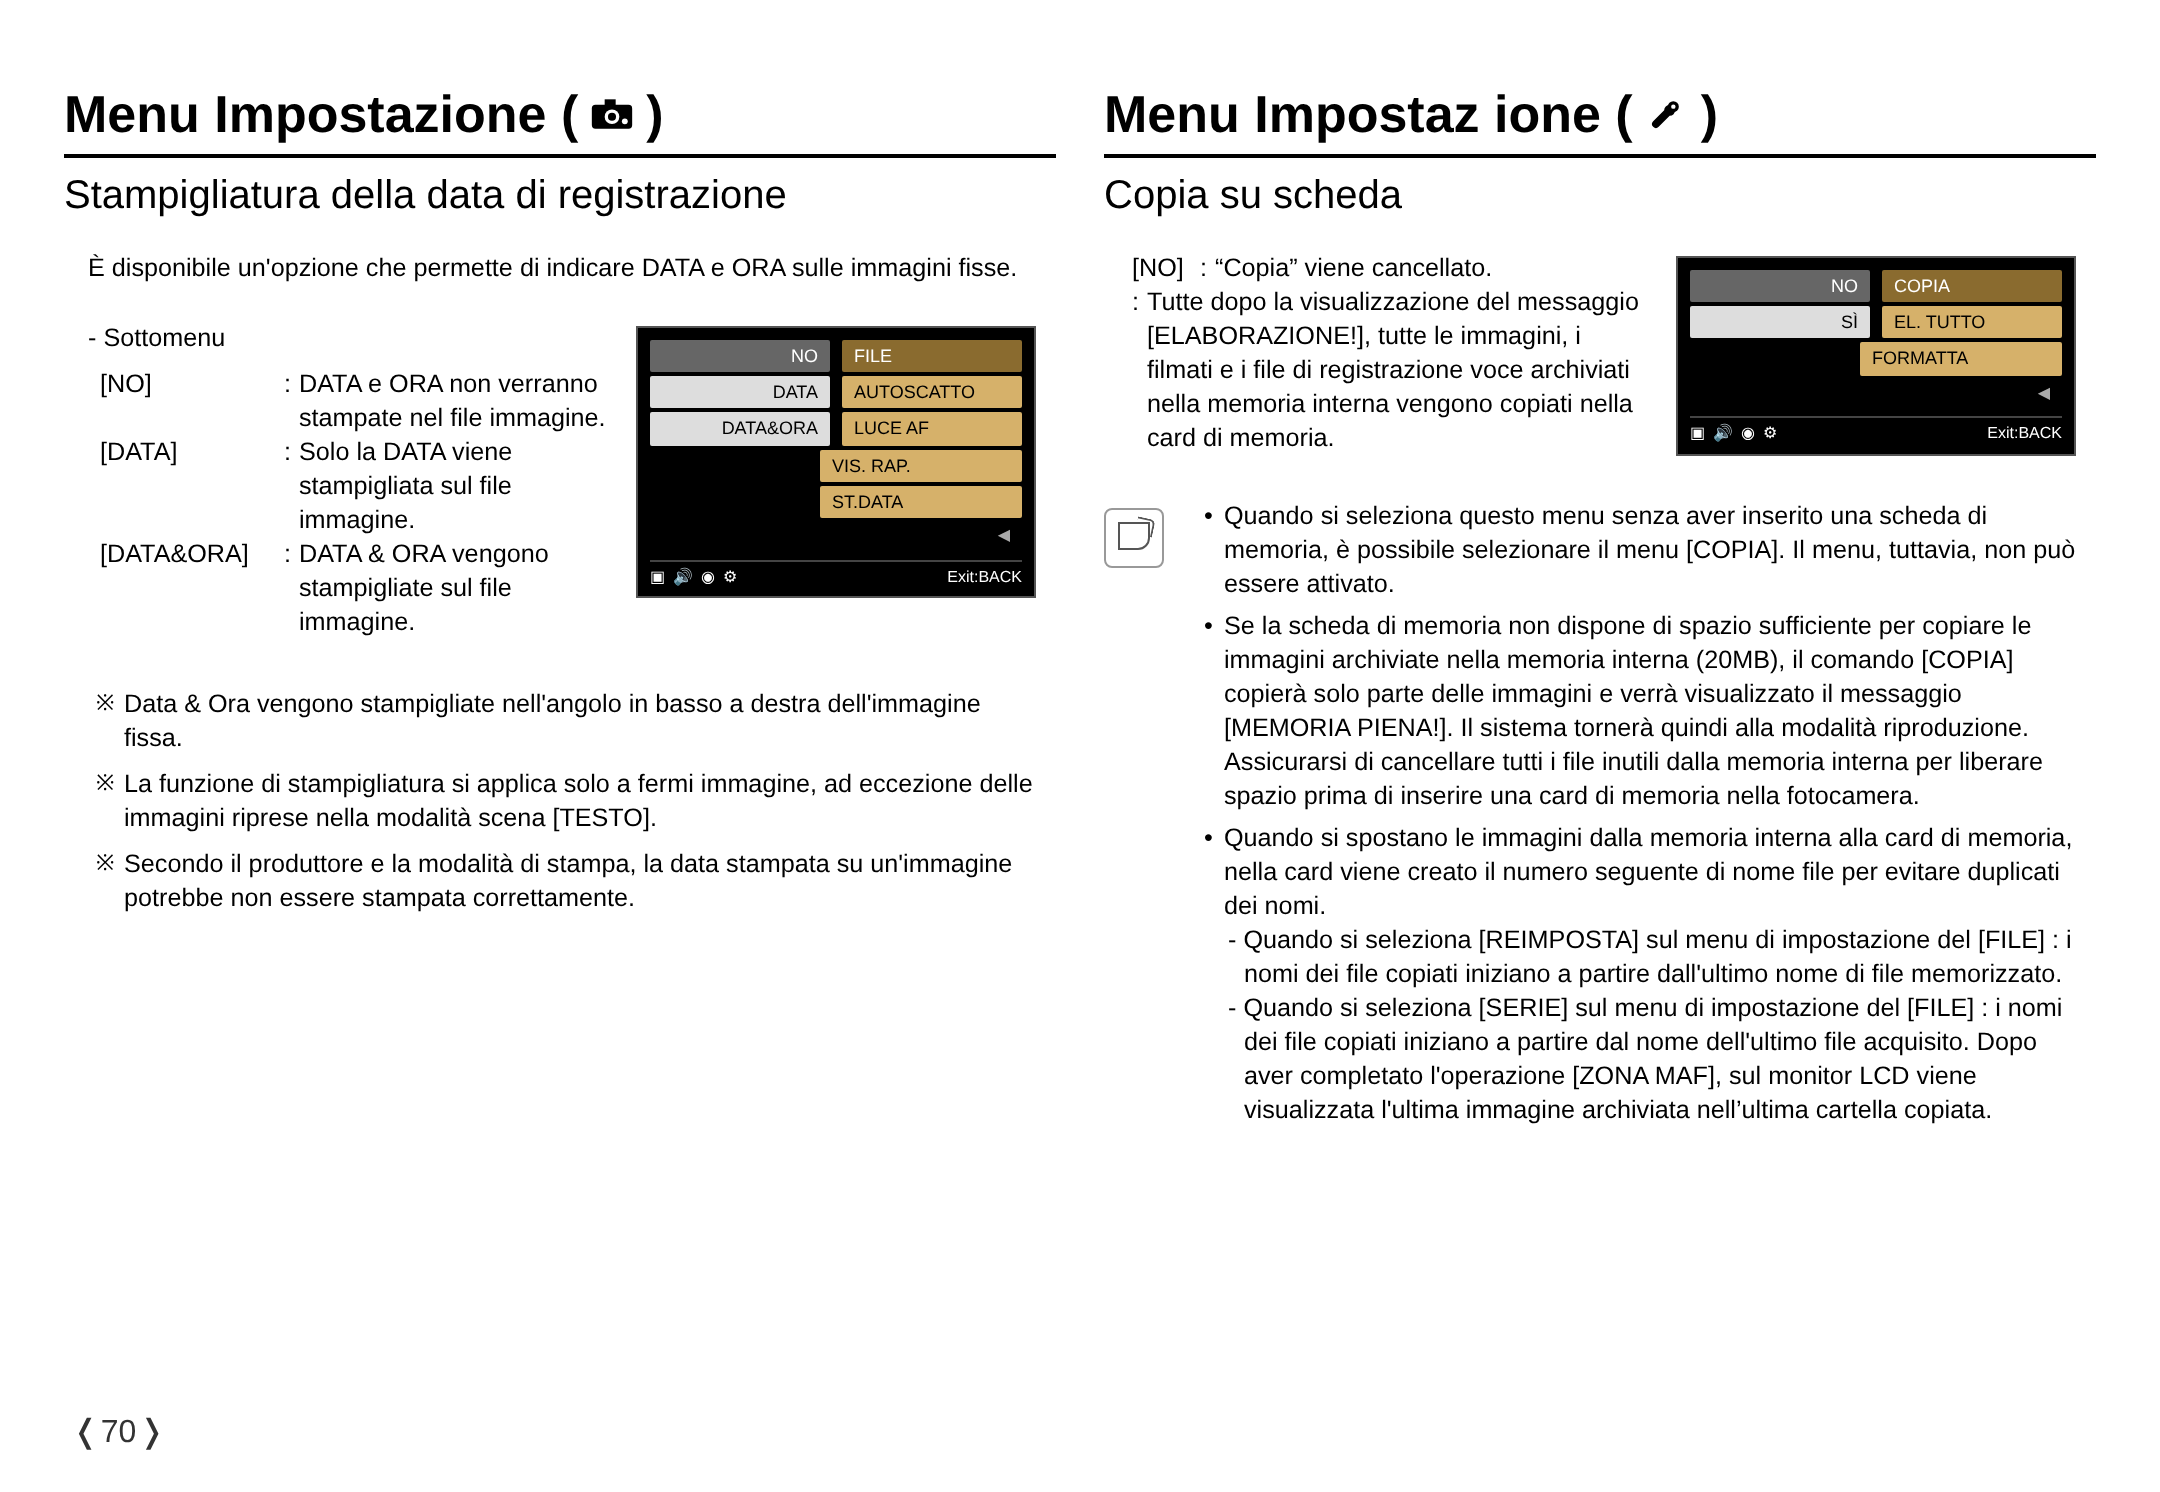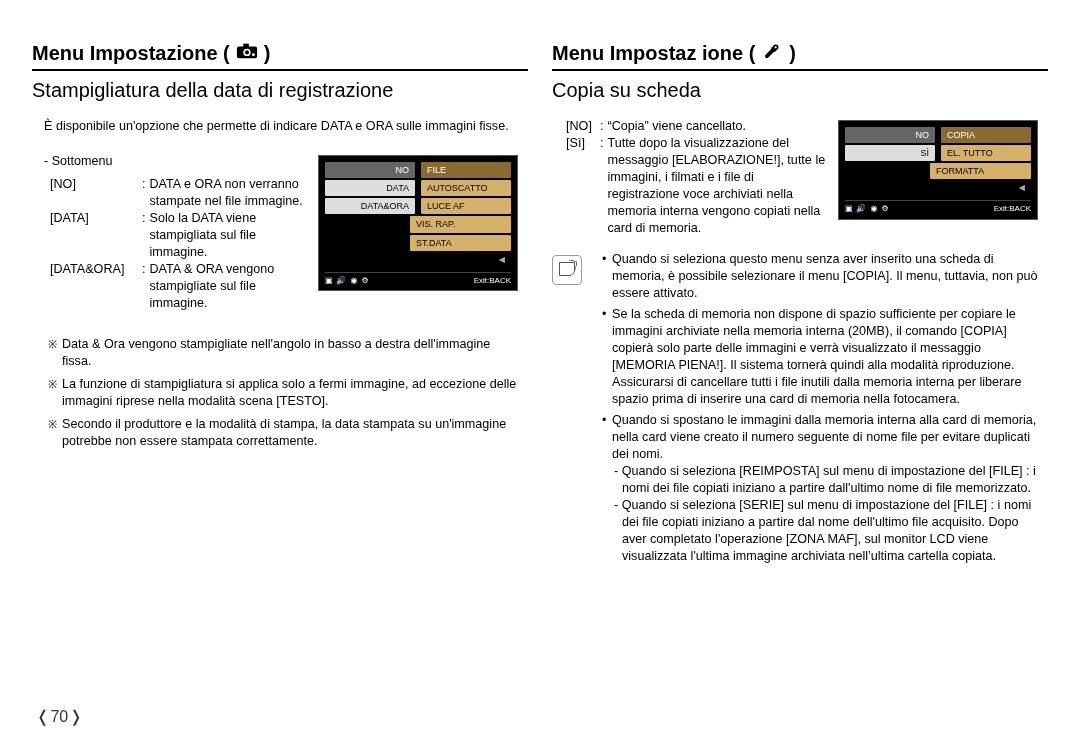--- a/index.html
+++ b/index.html
@@ -16,21 +16,21 @@
   .page {
     display: flex;
     padding: 40px 32px 0 32px;
     gap: 24px;
   }
   .col {
     flex: 1 1 50%;
     min-width: 0;
   }
   .h1 {
-    font-size: 20px;
+    font-size: 26px;
     font-weight: bold;
     border-bottom: 2px solid #000;
     padding-bottom: 2px;
     margin: 0 0 6px 0;
     display: flex;
     align-items: center;
     gap: 6px;
   }
   .h1 .iconslot {
     font-weight: normal;
@@ -329,21 +329,20 @@
       </div>
     </div>
 
     <div class="deflist deflist2" style="margin-left:14px;">
       <div class="defrow">
         <div class="defkey">[NO]</div>
         <div class="defsep">:</div>
         <div class="defval">“Copia” viene cancellato.</div>
       </div>
       <div class="defrow">
-        <div class="defkey">[Sì]</div>
         <div class="defsep">:</div>
         <div class="defval">Tutte dopo la visualizzazione del messaggio [ELABORAZIONE!], tutte le immagini, i filmati e i file di registrazione voce archiviati nella memoria interna vengono copiati nella card di memoria.</div>
       </div>
     </div>
 
     <div style="clear:both; height:14px;"></div>
 
     <div>
       <div class="noteicon"></div>
       <ul class="bullets">

